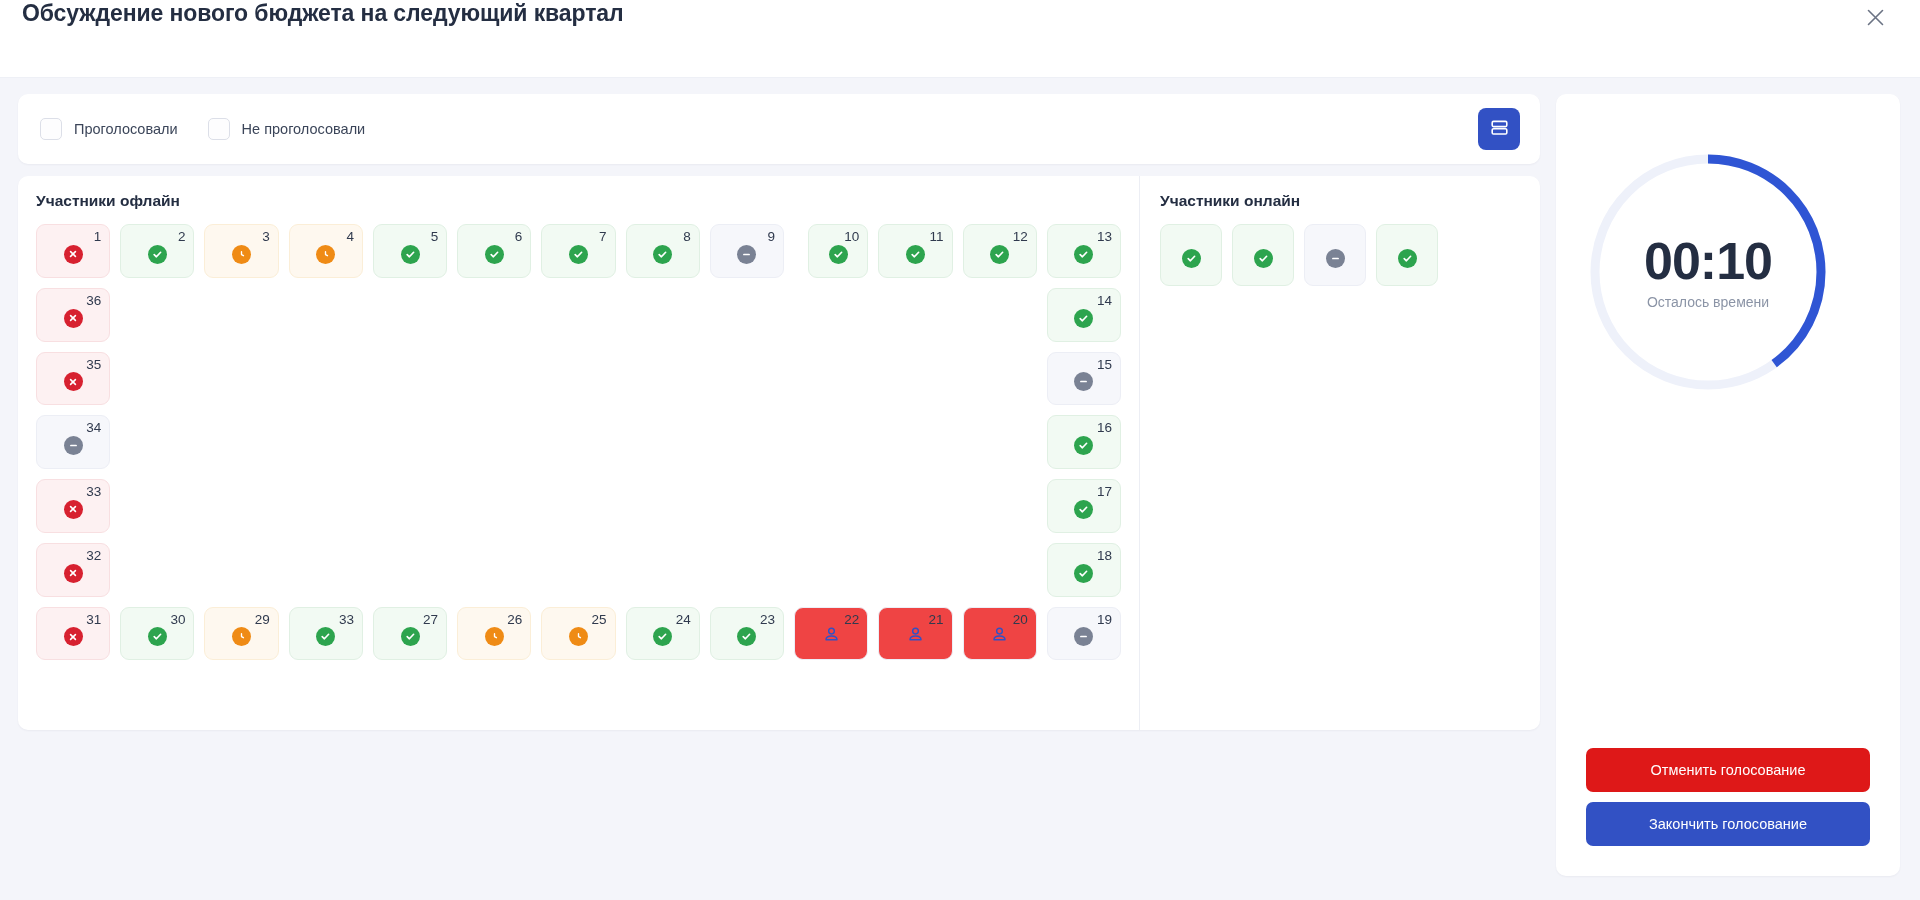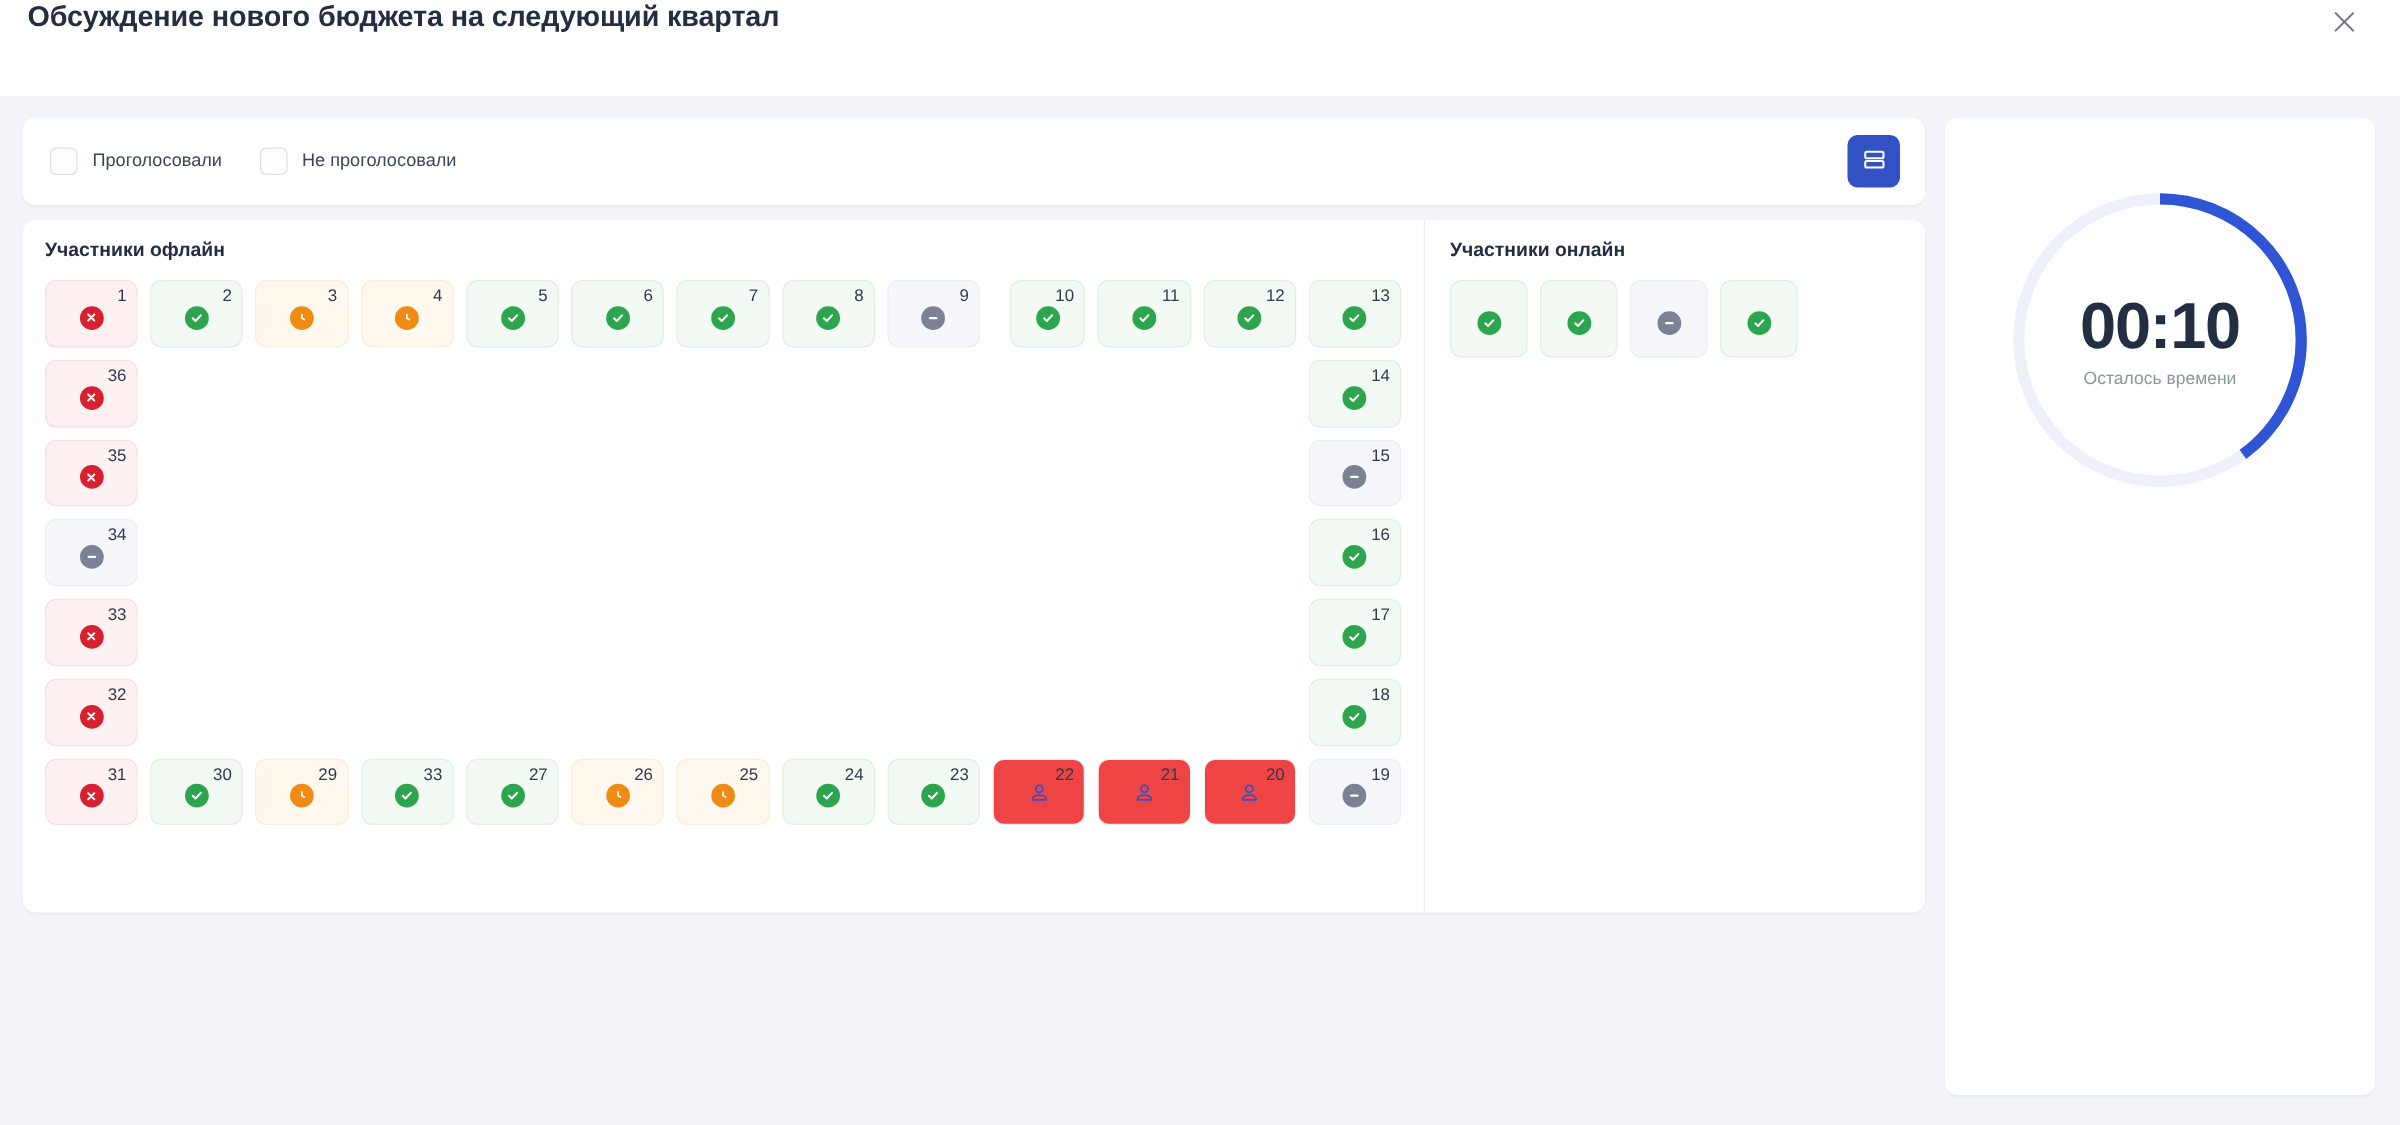--- a/index.html
+++ b/index.html
@@ -188,21 +188,21 @@
   
   .right-panel {
     width: 344px;
     flex: none;
     background: #ffffff;
     border-radius: 10px;
     box-shadow: 0 1px 2px rgba(30,40,70,0.05);
     height: 782px;
     display: flex;
     flex-direction: column;
-    align-items: center;
+    align-items: flex-start;
     padding: 56px 30px 30px 30px;
   }
   .timer-wrap {
     position: relative;
     width: 244px;
     height: 244px;
     display: flex;
     align-items: center;
     justify-content: center;
   }
@@ -698,15 +698,19 @@
       <svg class="timer-svg" viewBox="0 0 244 244">
         <circle id="timer-track" cx="122" cy="122" r="113" fill="none" stroke="#eef1fa" stroke-width="9"></circle>
         <circle id="timer-arc" cx="122" cy="122" r="113" fill="none" stroke="#2f55d4" stroke-width="9" stroke-linecap="butt" transform="rotate(-90 122 122)" stroke-dasharray="283.9999758845173 709.9999397112932"></circle>
       </svg>
       <div class="timer-inner">
         <div class="timer-value">00:10</div>
         <div class="timer-caption">Осталось времени</div>
       </div>
     </div>
 
+    <div class="action-stack">
+      <button class="btn btn-danger">Отменить голосование</button>
+      <button class="btn btn-primary">Закончить голосование</button>
+    </div>
   </div>
 
 </div>
 
 </body></html>

